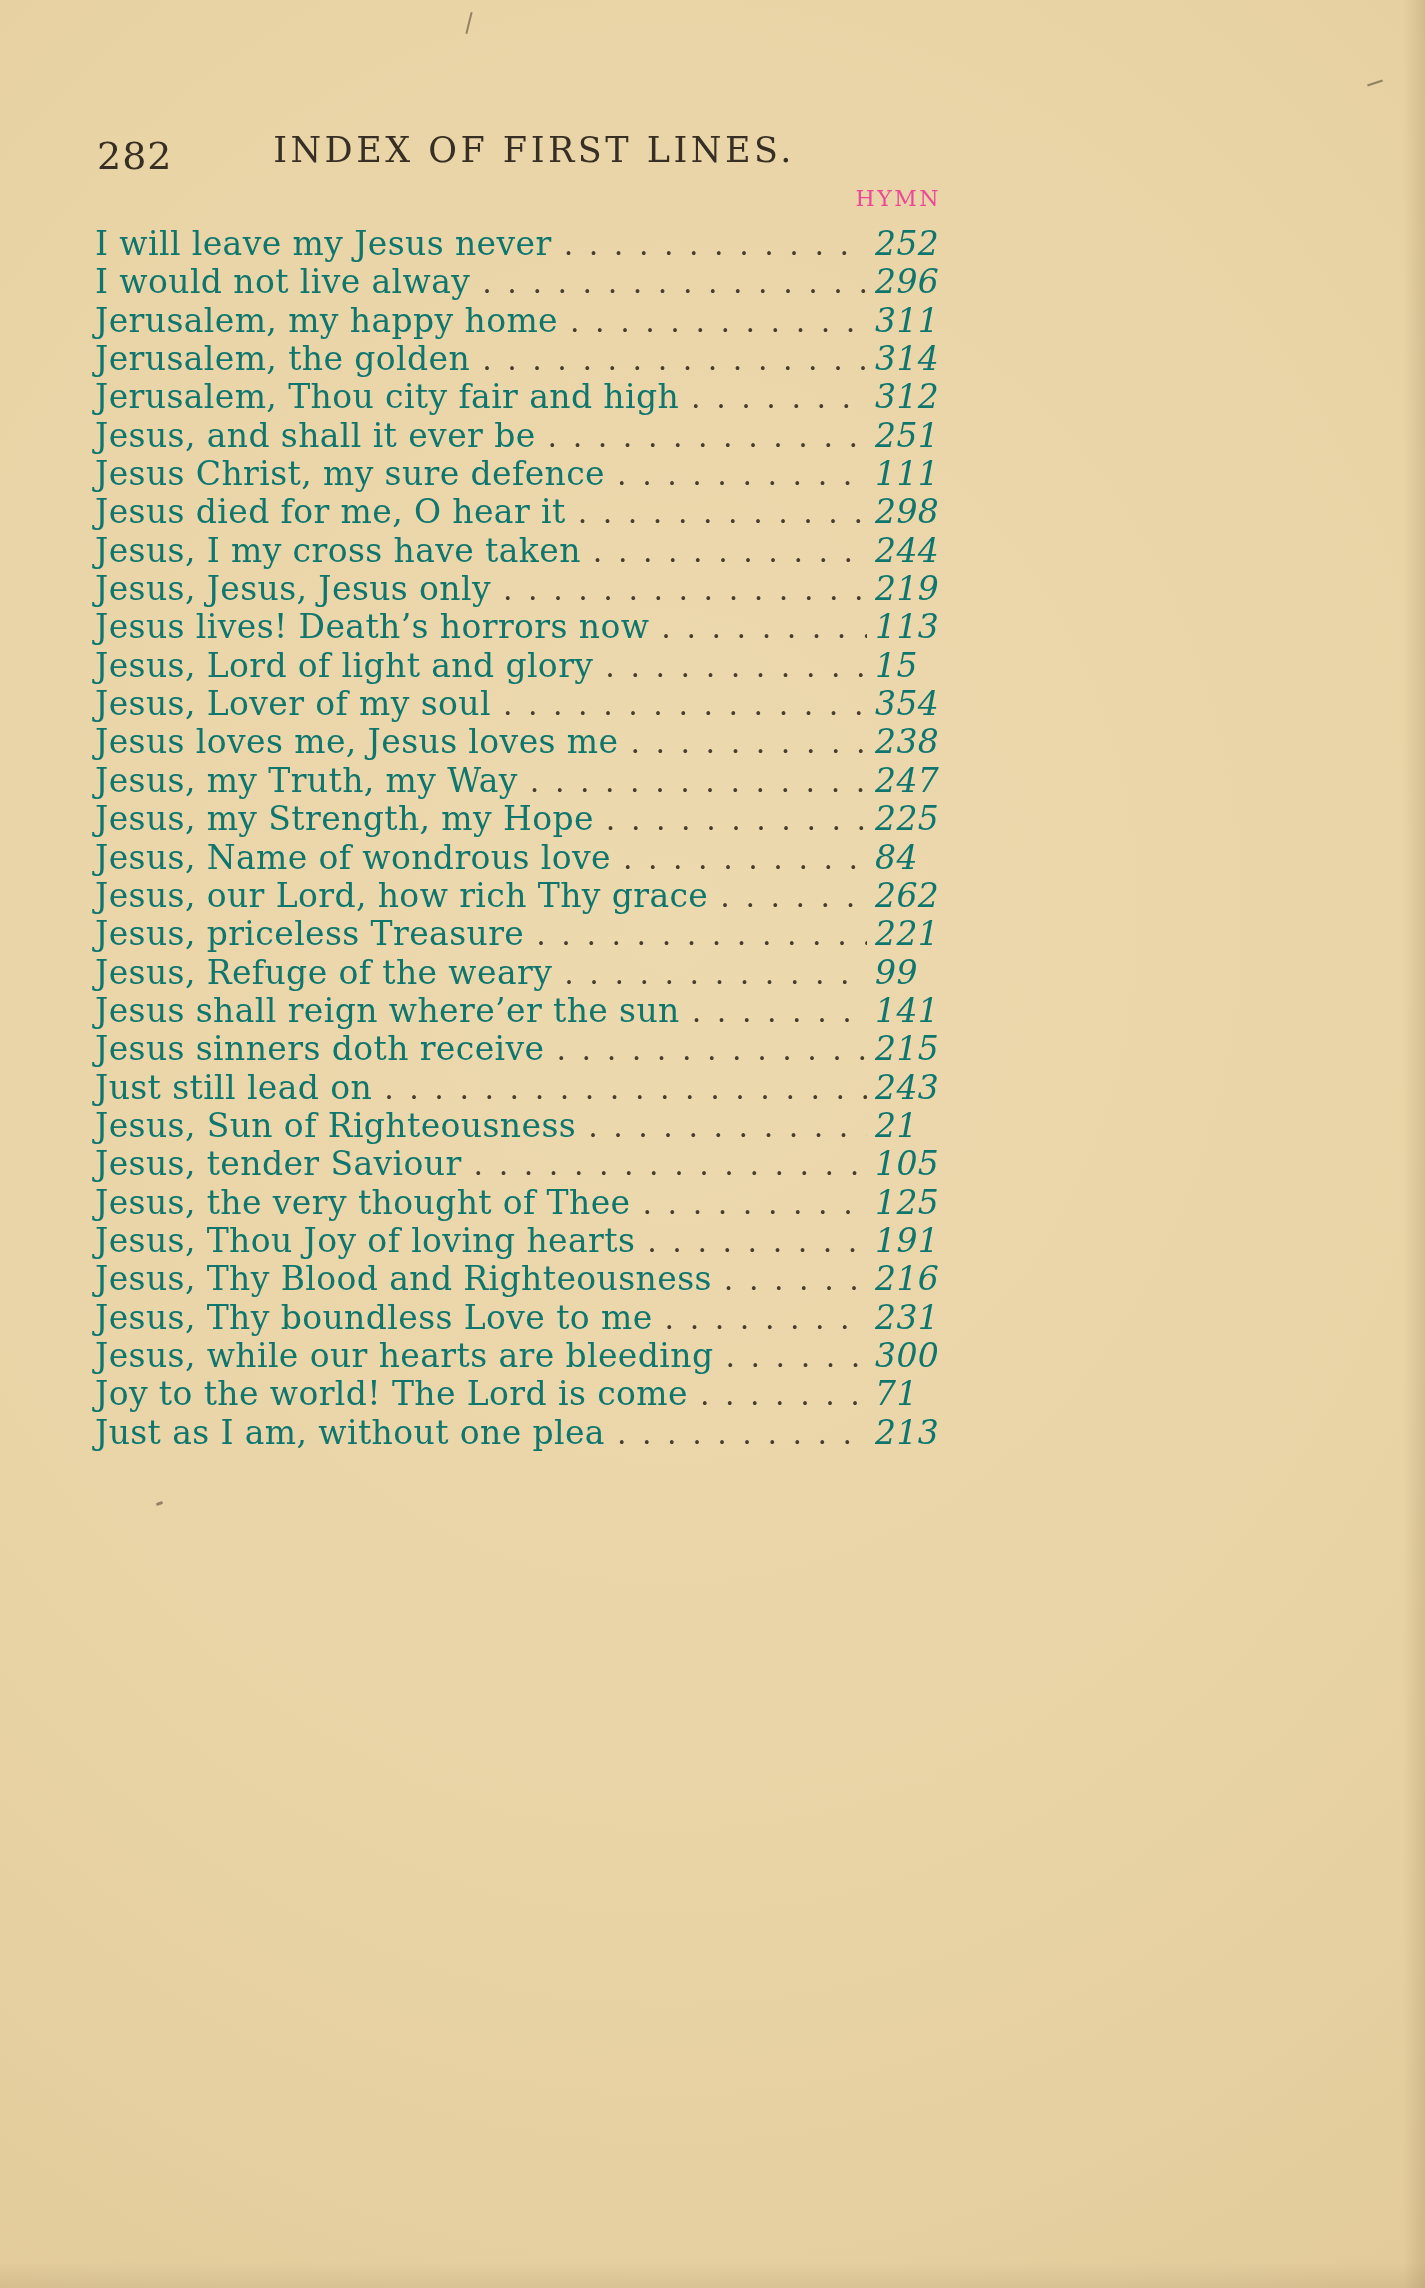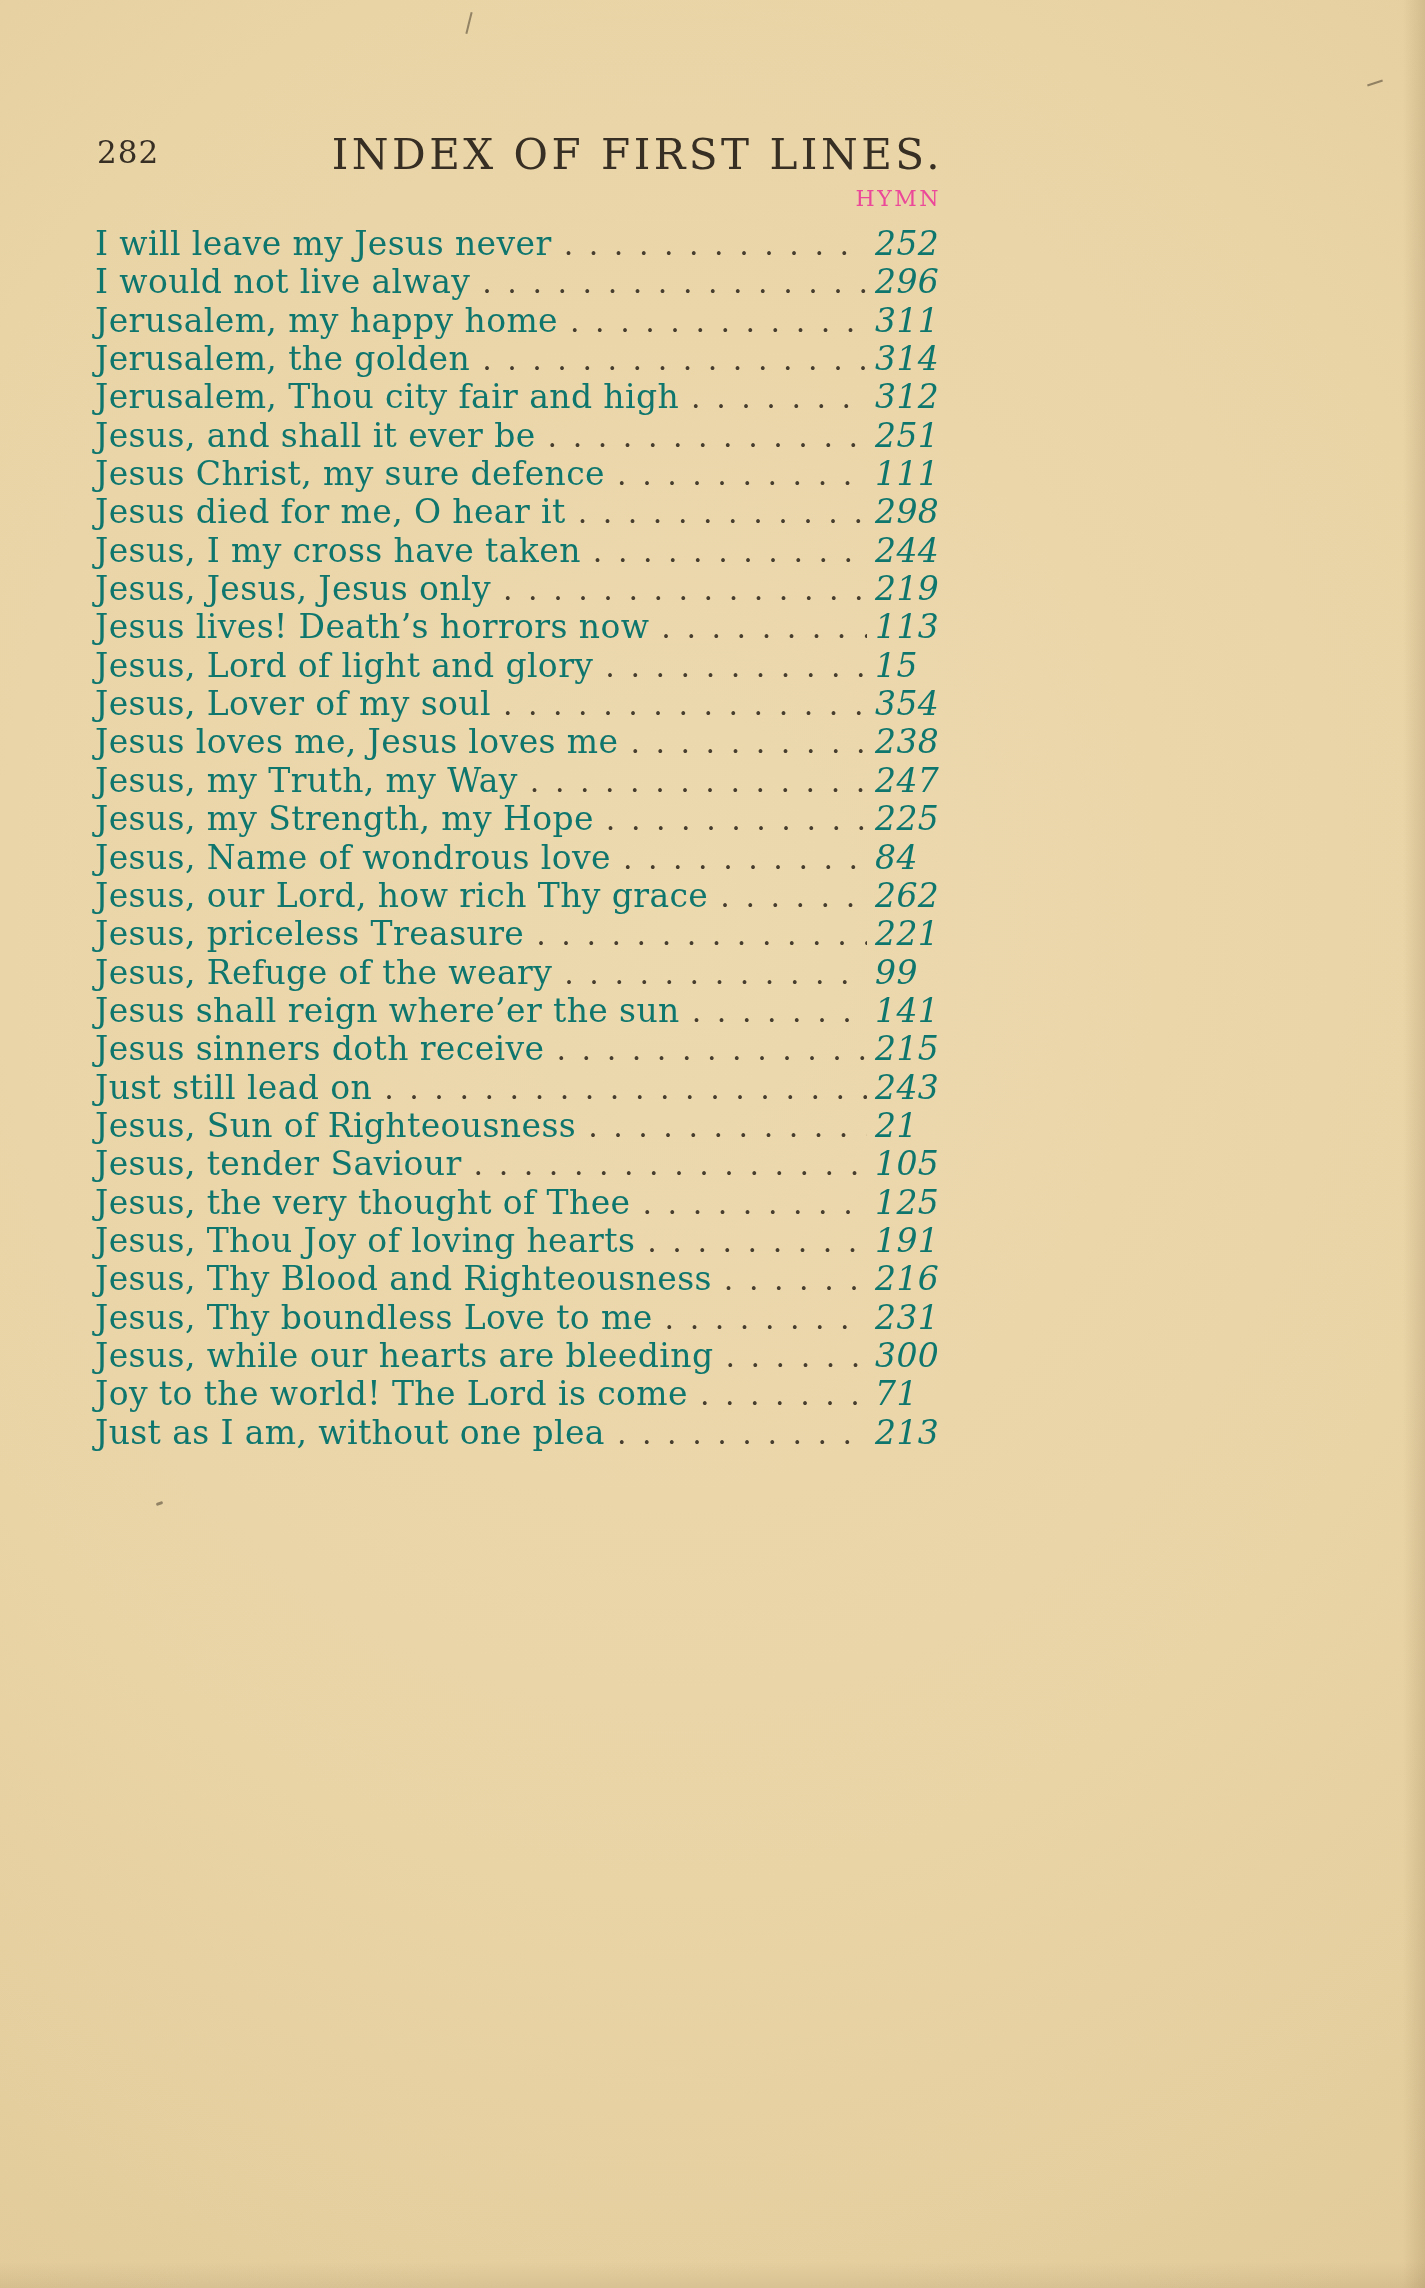--- a/index.html
+++ b/index.html
@@ -70,28 +70,28 @@
 
   .header-row {
     position: relative;
     height: 46px;
   }
 
   .page-number {
     position: absolute;
     left: 2px;
     top: 4px;
-    font-size: 31px;
+    font-size: 38px;
     letter-spacing: 1px;
   }
 
   .page-title {
     display: block;
-    text-align: right;
-    font-size: 42px;
+    text-align: center;
+    font-size: 35px;
     letter-spacing: 3.5px;
     padding-left: 30px;
   }
 
   .hymn-label {
     text-align: right;
     font-size: 22px;
     letter-spacing: 2.5px;
     margin-top: 10px;
     padding-right: 2px;

